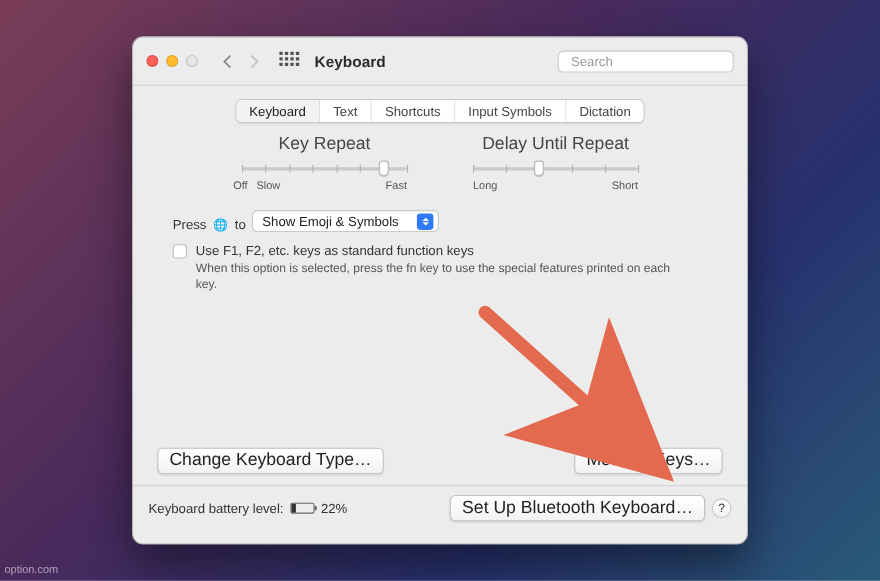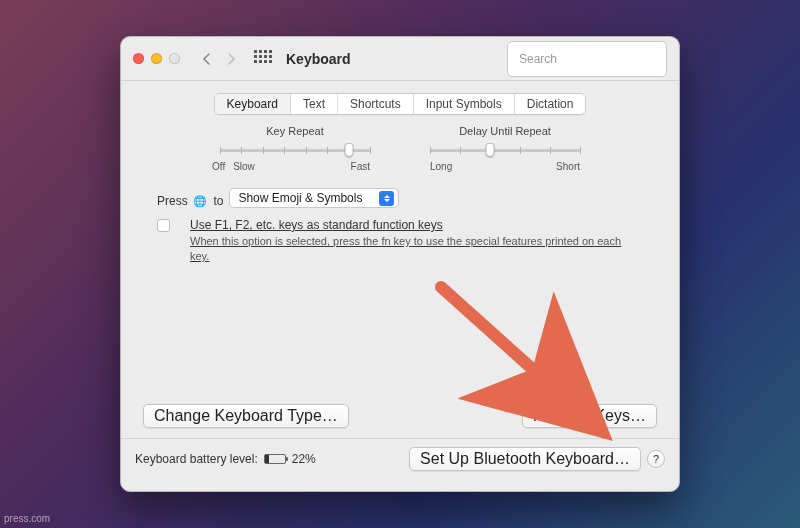--- a/index.html
+++ b/index.html
@@ -44,21 +44,21 @@
     .apps-icon {
       width: 18px; height: 18px;
       display: grid; grid-template-columns: repeat(4,3px); grid-template-rows: repeat(3,3px);
       gap: 2px; margin: 0 4px 0 2px;
     }
     .apps-icon span { background:#555; width:3px; height:3px; border-radius:0.5px;}
     .title-label { font-weight: 600; font-size: 14px; color:#2c2c2c; }
     .spacer { flex: 1; }
     .searchbox {
       display:flex; align-items:center;
-      width: 160px; height: 36px;
+      width: 160px; height: 20px;
       background: #fff;
       border: 1px solid #c9c9c9;
       border-radius: 5px;
       padding: 0 6px;
       gap:5px;
       color:#888;
     }
     .searchbox input {
       border:none; outline:none; flex:1; font-size:12px; color:#444; background:transparent;
     }
@@ -84,21 +84,21 @@
     }
     .seg:last-child { border-right:none; }
     .seg.selected { background:#f2f2f2; color:#222; }
     
     .sliders {
       display:flex; justify-content:center; gap:60px;
       margin: 10px auto 8px auto;
       font-size: 11px; color:#3a3a3a;
     }
     .slider-col { text-align:center; }
-    .slider-label { font-size:11px; color:#454545; margin-bottom:6px; }
+    .slider-label { font-size:16px; color:#454545; margin-bottom:6px; }
     .slider-track {
       position:relative;
       width: 150px; height: 16px;
       margin: 0 auto;
     }
     .slider-track .rail {
       position:absolute; top:6px; left:0; right:0; height:3px;
       background:#c9c9c9; border-radius:2px;
     }
     .slider-track .tick {
@@ -131,21 +131,21 @@
     .select .updown {
       width:15px; height:15px; border-radius:3px;
       background:#2f7af8; display:flex; flex-direction:column; align-items:center; justify-content:center;
     }
     .select .updown::before, .select .updown::after {
       content:""; width:0; height:0; border-left:3px solid transparent; border-right:3px solid transparent;
     }
     .select .updown::before { border-bottom:3px solid #fff; margin-bottom:1px;}
     .select .updown::after { border-top:3px solid #fff;}
     
-    .check-row { margin: 0 36px 6px 36px; font-size:12px; color:#333; display:flex; gap:20px; align-items:flex-start;text-decoration:underline; }
+    .check-row { margin: 0 36px 6px 36px; font-size:12px; color:#333; display:flex; gap:8px; align-items:flex-start; }
     .checkbox {
       width:13px; height:13px; border:1px solid #bdbdbd; border-radius:3px; background:#fff; flex:0 0 auto; margin-top:1px;
     }
     .check-row .txt { max-width: 440px; }
     .check-row .desc { color:#555; font-size:11px; line-height:1.35; margin-top:2px; }
     
     .row-buttons {
       display:flex; justify-content:space-between;
       margin: 140px 22px 0 22px;
     }
@@ -323,13 +323,13 @@
     <defs>
       <marker id="ah" markerWidth="12" markerHeight="12" refX="9" refY="6" orient="auto">
         <path d="M0,0 L12,6 L0,12 L3,6 Z" fill="#e36a4f"></path>
       </marker>
     </defs>
     <line x1="20" y1="20" x2="165" y2="150" stroke="#e36a4f" stroke-width="12" stroke-linecap="round" marker-end="url(#ah)"></line>
   </svg>
 
 </div>
 
-<div class="watermark">press.com</div>
+<div class="watermark">option.com</div>
 
 </body></html>

